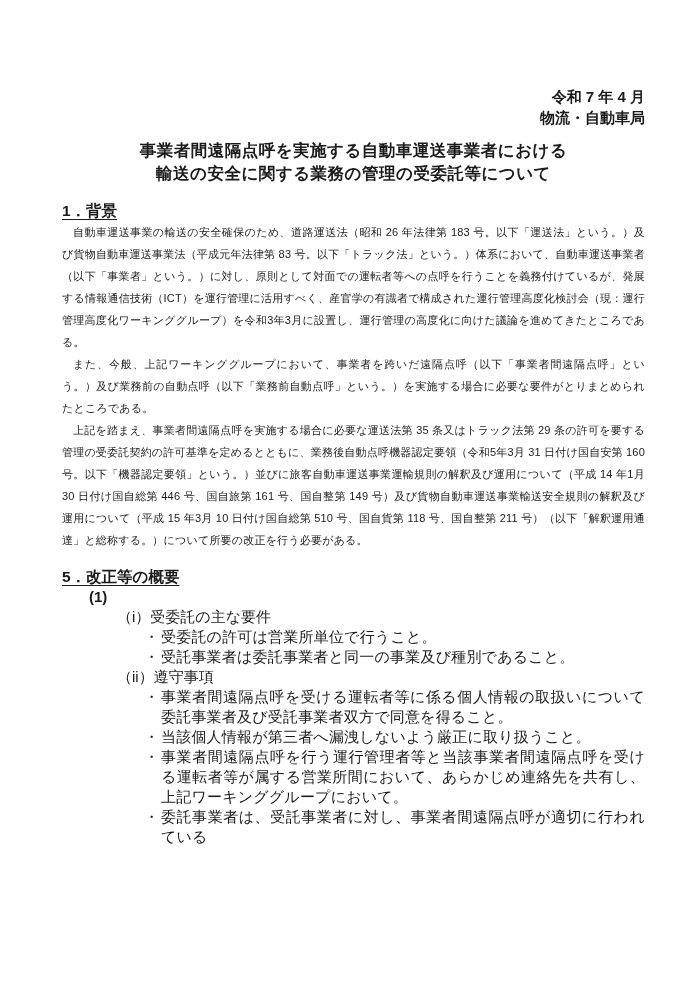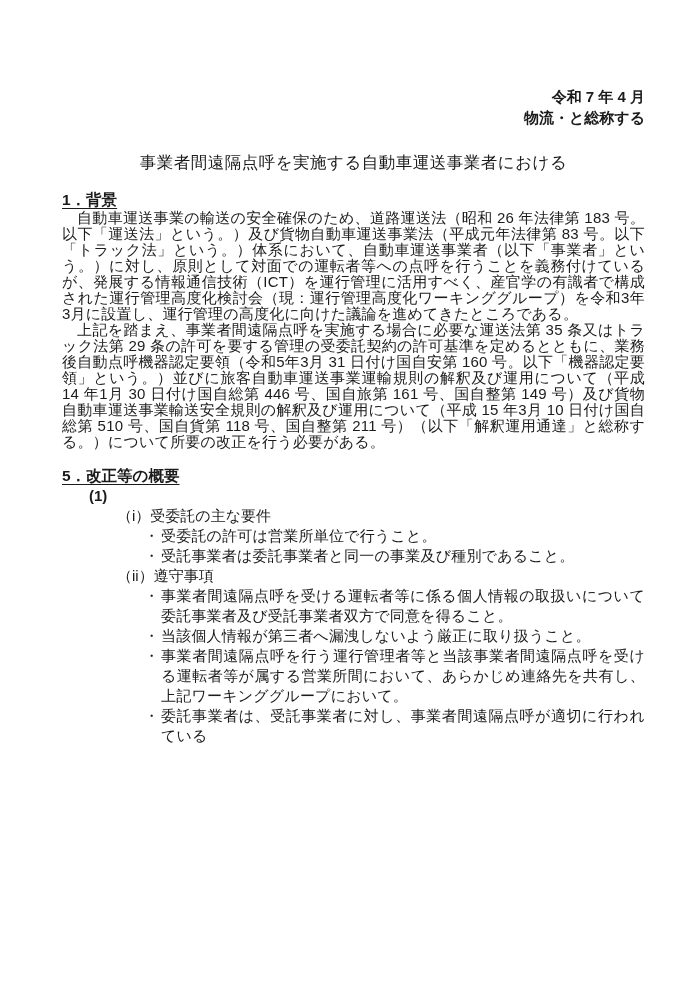--- a/index.html
+++ b/index.html
@@ -19,40 +19,40 @@
     overflow: hidden;
   }
   .date-block {
     text-align: right;
     font-size: 15px;
     line-height: 21px;
     font-weight: bold;
   }
   .doc-title {
     text-align: center;
-    font-weight: normal;
+    font-weight: bold;
     font-size: 16.5px;
     line-height: 23px;
-    margin-top: 23px;
+    margin-top: 11px;
     letter-spacing: 0.5px;
   }
   .section-heading {
     margin-top: 15px;
     font-size: 15.5px;
     line-height: 21px;
     font-weight: bold;
   }
   .section-heading .underlined {
     text-decoration: underline;
     text-underline-offset: 3px;
     margin-top: 10px;
   }
   .para {
-    font-size: 15px;
-    line-height: 16px;
+    font-size: 11px;
+    line-height: 22px;
     text-align: justify;
     text-indent: 1em;
     letter-spacing: 0.2px;
   }
   .sub-heading {
     margin-left: 27px;
     font-size: 15px;
     line-height: 20px;
     font-weight: bold;
     display: flex;
@@ -82,32 +82,34 @@
     letter-spacing: 0.2px;
   }
 </style>
 </head>
 <body>
 
 <div class="page">
 
   <div class="date-block">
     <div>令和 7 年 4 月</div>
-    <div>物流・と総称する</div>
+    <div>物流・自動車局</div>
   </div>
 
   <div class="doc-title">
     <div>事業者間遠隔点呼を実施する自動車運送事業者における</div>
+    <div>輸送の安全に関する業務の管理の受委託等について</div>
   </div>
 
   <div class="section-heading">
     <span class="underlined">1．背景</span>
   </div>
 
   <div class="para">自動車運送事業の輸送の安全確保のため、道路運送法（昭和 26 年法律第 183 号。以下「運送法」という。）及び貨物自動車運送事業法（平成元年法律第 83 号。以下「トラック法」という。）体系において、自動車運送事業者（以下「事業者」という。）に対し、原則として対面での運転者等への点呼を行うことを義務付けているが、発展する情報通信技術（ICT）を運行管理に活用すべく、産官学の有識者で構成された運行管理高度化検討会（現：運行管理高度化ワーキンググループ）を令和3年3月に設置し、運行管理の高度化に向けた議論を進めてきたところである。</div>
+  <div class="para">また、今般、上記ワーキンググループにおいて、事業者を跨いだ遠隔点呼（以下「事業者間遠隔点呼」という。）及び業務前の自動点呼（以下「業務前自動点呼」という。）を実施する場合に必要な要件がとりまとめられたところである。</div>
   <div class="para">上記を踏まえ、事業者間遠隔点呼を実施する場合に必要な運送法第 35 条又はトラック法第 29 条の許可を要する管理の受委託契約の許可基準を定めるとともに、業務後自動点呼機器認定要領（令和5年3月 31 日付け国自安第 160 号。以下「機器認定要領」という。）並びに旅客自動車運送事業運輸規則の解釈及び運用について（平成 14 年1月 30 日付け国自総第 446 号、国自旅第 161 号、国自整第 149 号）及び貨物自動車運送事業輸送安全規則の解釈及び運用について（平成 15 年3月 10 日付け国自総第 510 号、国自貨第 118 号、国自整第 211 号）（以下「解釈運用通達」と総称する。）について所要の改正を行う必要がある。</div>
 
   <div class="section-heading">
     <span class="underlined">5．改正等の概要</span>
   </div>
 
   <div class="sub-heading">
     <span class="num">(1)</span>
   </div>
 

